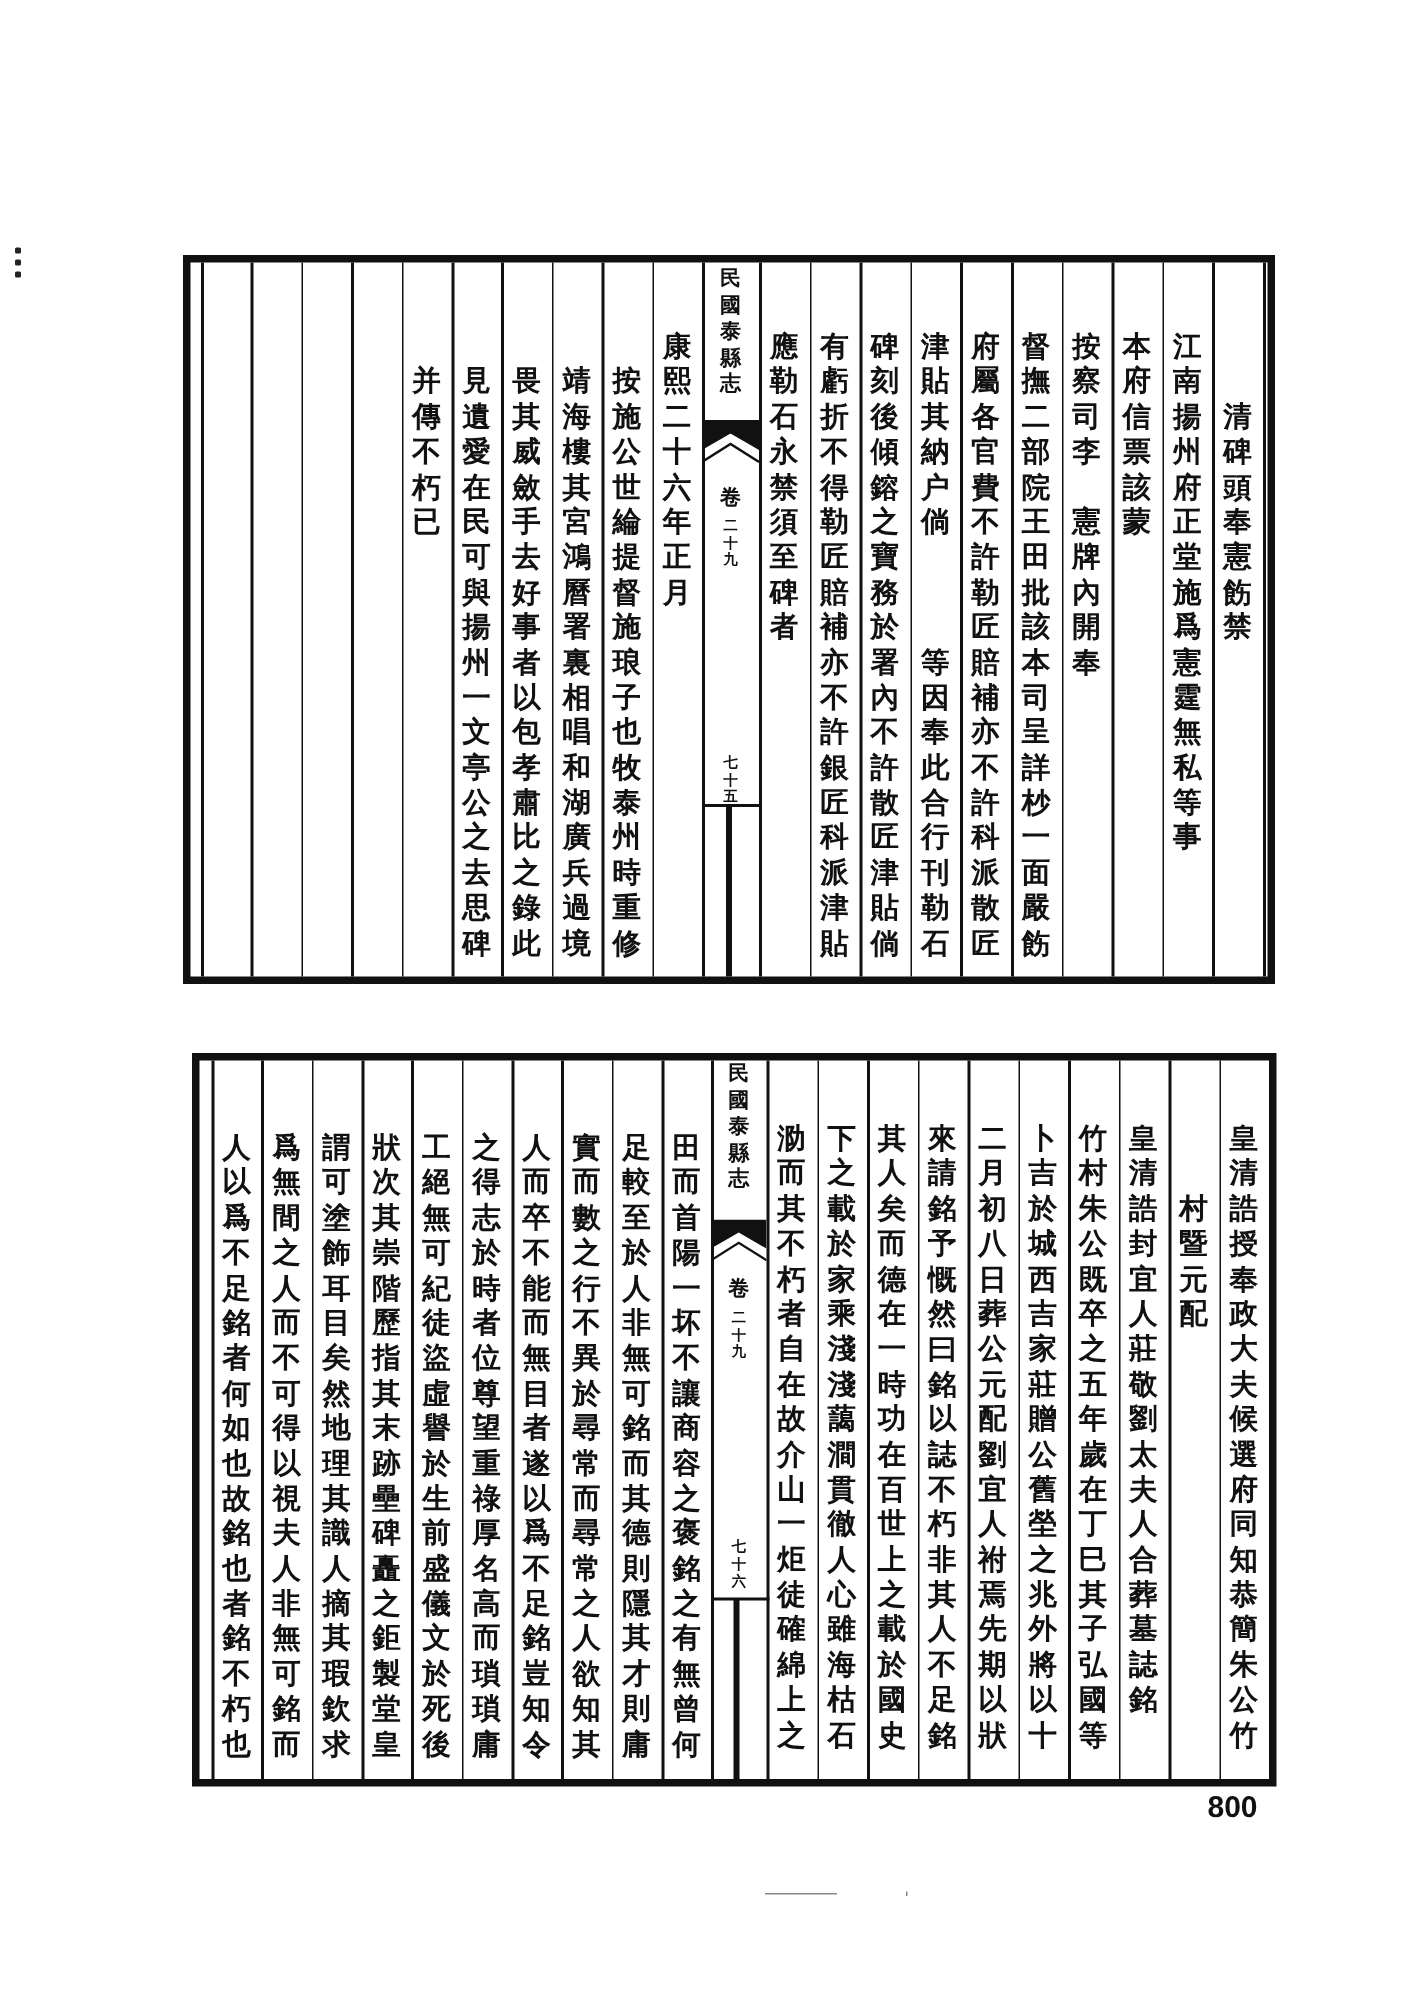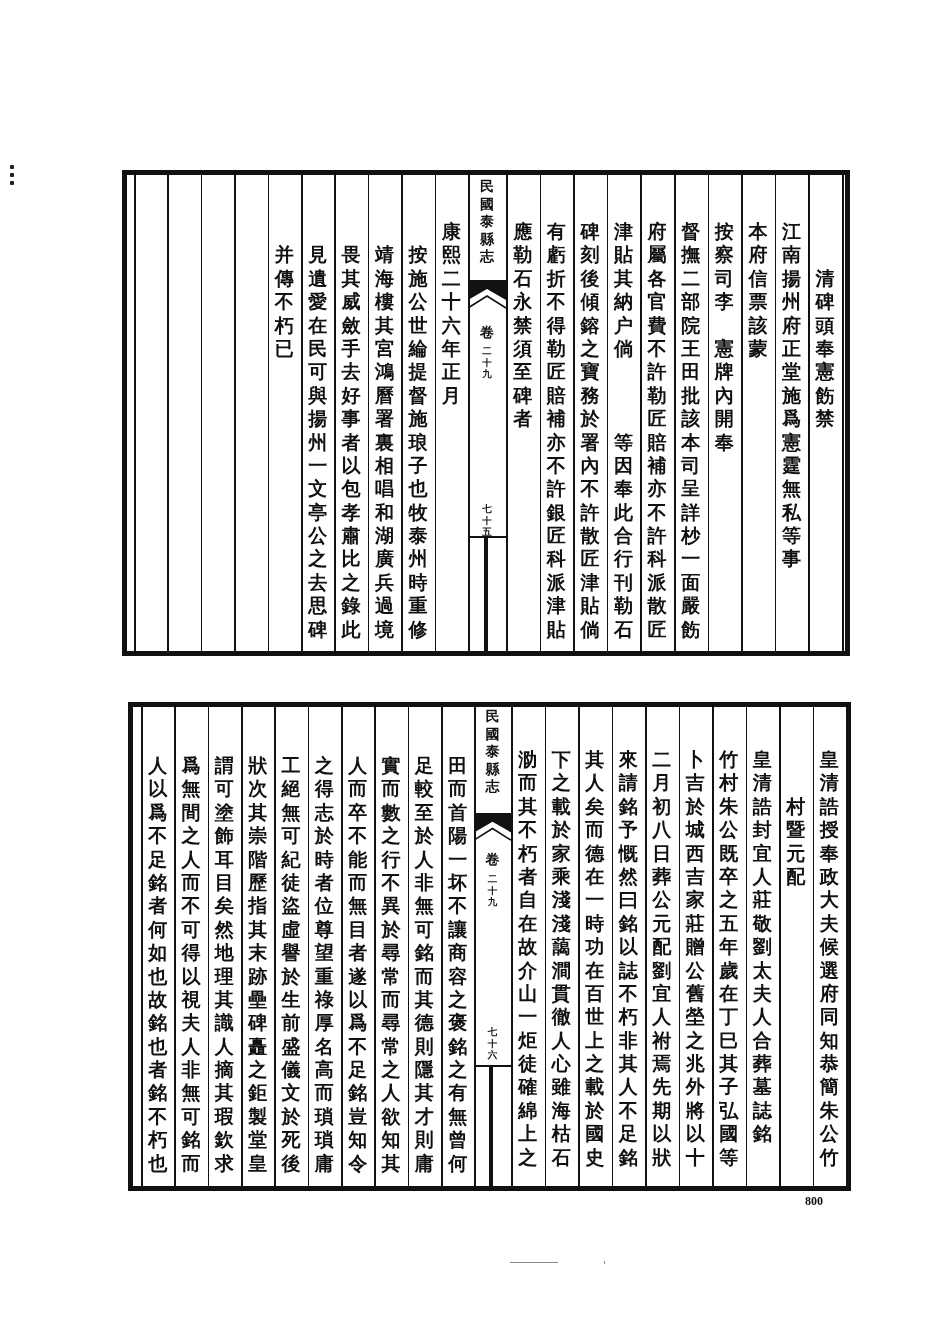--- a/index.html
+++ b/index.html
@@ -16,22 +16,22 @@
     position:absolute; width:33.4px; display:flex; flex-direction:column; align-items:center;
     color:#111; font-weight:bold;
   }
   .vcol .ch { display:block; width:100%; height:23.4px; line-height:23.4px; font-size:19px; text-align:center; }
   .margin-col { width:38px; }
   .margin-col .ch { height:17.5px; line-height:17.5px; font-size:14px; }
   .small-col { width:38px; }
   .small-col .ch { height:11.5px; line-height:11.5px; font-size:9.5px; }
   .fishtail { position:absolute; }
   .page-number {
-    position:absolute; left:805px; top:1194px; font-family:Liberation Serif, serif;
-    font-weight:bold; font-size:12px; color:#111;
+    position:absolute; left:805px; top:1194px; font-family:Liberation Sans, sans-serif;
+    font-weight:bold; font-size:20px; color:#111;
   }
   .scan-mark { position:absolute; left:9px; top:165px; width:6px; height:30px; }
   .scan-mark i { display:block; width:4px; height:4px; background:#222; margin:0 0 4px 1px; border-radius:1px; }
   .footer-smudge { position:absolute; left:510px; top:1262px; width:48px; height:1px; background:#888; }
   .footer-dot { position:absolute; left:604px; top:1261px; width:1px; height:3px; background:#888; }
 </style>
 </head>
 <body>
 
 <div class="scan-mark">

